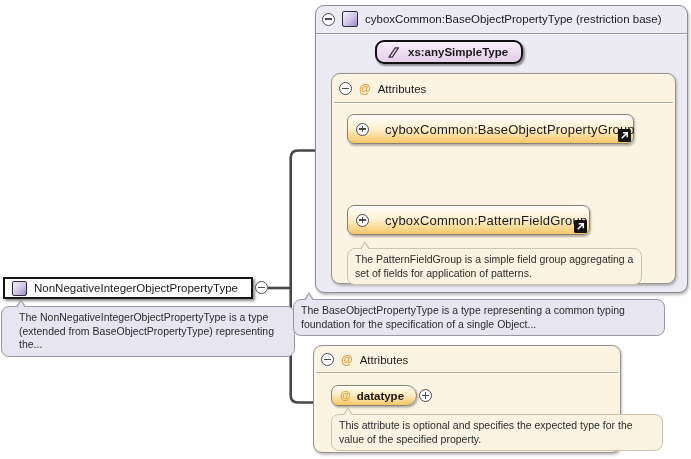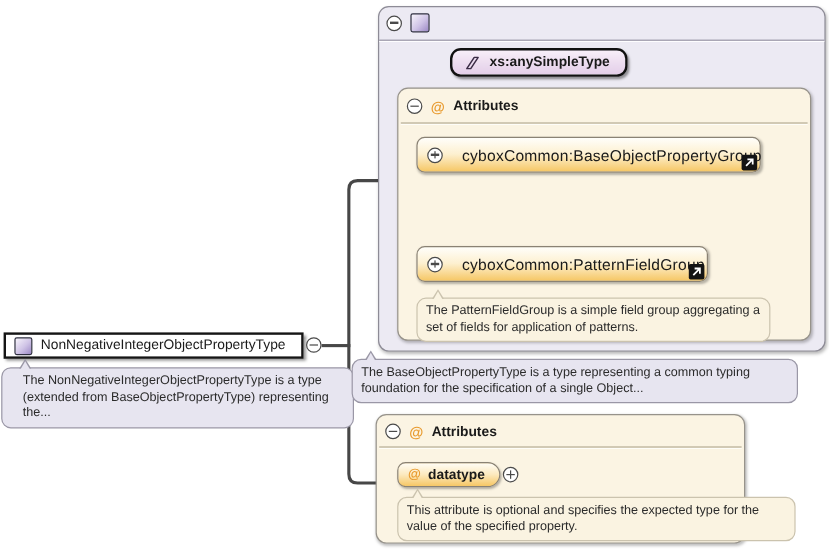--- a/index.html
+++ b/index.html
@@ -56,21 +56,21 @@
   .main-collapse { position:absolute; left:255px; top:281px; }
 
   
   .panel-lav {
     position:absolute; left:315px; top:5px; width:373px; height:288px; box-sizing:border-box;
     background:#eceaf3; border:1px solid #8d8b96; border-radius:9px;
     box-shadow:1px 2px 3px rgba(0,0,0,.28);
   }
   .hdr-row { position:absolute; display:flex; align-items:center; gap:7px; white-space:nowrap; }
   .hdr-row .lbl { font-size:11.5px; }
-  .hdr-row .lbl.b { font-weight:bold; }
+  .hdr-row .lbl.b { font-weight:normal; }
 
   .pill-simple {
     position:absolute; left:15px; top:34px; height:24px; box-sizing:border-box;
     display:inline-flex; align-items:center; gap:7px; padding:0 13px 0 9px;
     background:linear-gradient(180deg,#f8eff9 0%,#ecdcEF 55%,#e4cfe9 100%);
     border:2px solid #111; border-radius:9px;
     box-shadow:1.5px 2px 2px rgba(0,0,0,.4);
     font-size:11.5px; font-weight:bold; white-space:nowrap;margin-left:44px;
   }
 
@@ -120,20 +120,21 @@
   <span class="circ main-collapse"></span>
 
   <div class="tooltip lav" style="left:1px; top:306px; width:294px;padding-left:17px; --nx:14px;">
     <span>The NonNegativeIntegerObjectPropertyType is a type (extended from BaseObjectPropertyType) representing the...</span>
   </div>
 
   <div class="panel-lav">
     <div class="hdr-row" style="left:6px; top:5px;">
       <span class="circ"></span>
       <span class="sq-icon"></span>
+      <span class="lbl">cyboxCommon:BaseObjectPropertyType (restriction base)</span>
     </div>
     <div class="sep-lav" style="top:27px;"></div>
 
     <div class="pill-simple">
       <svg width="15" height="15" viewBox="0 0 16 16">
         <path d="M3.2 13 L9.8 3 L13.3 3 L6.7 13 Z" fill="#e9d9ee" stroke="#3a2b44" stroke-width="1.3" stroke-linejoin="round"></path>
       </svg>
       <span>xs:anySimpleType</span>
     </div>
 

